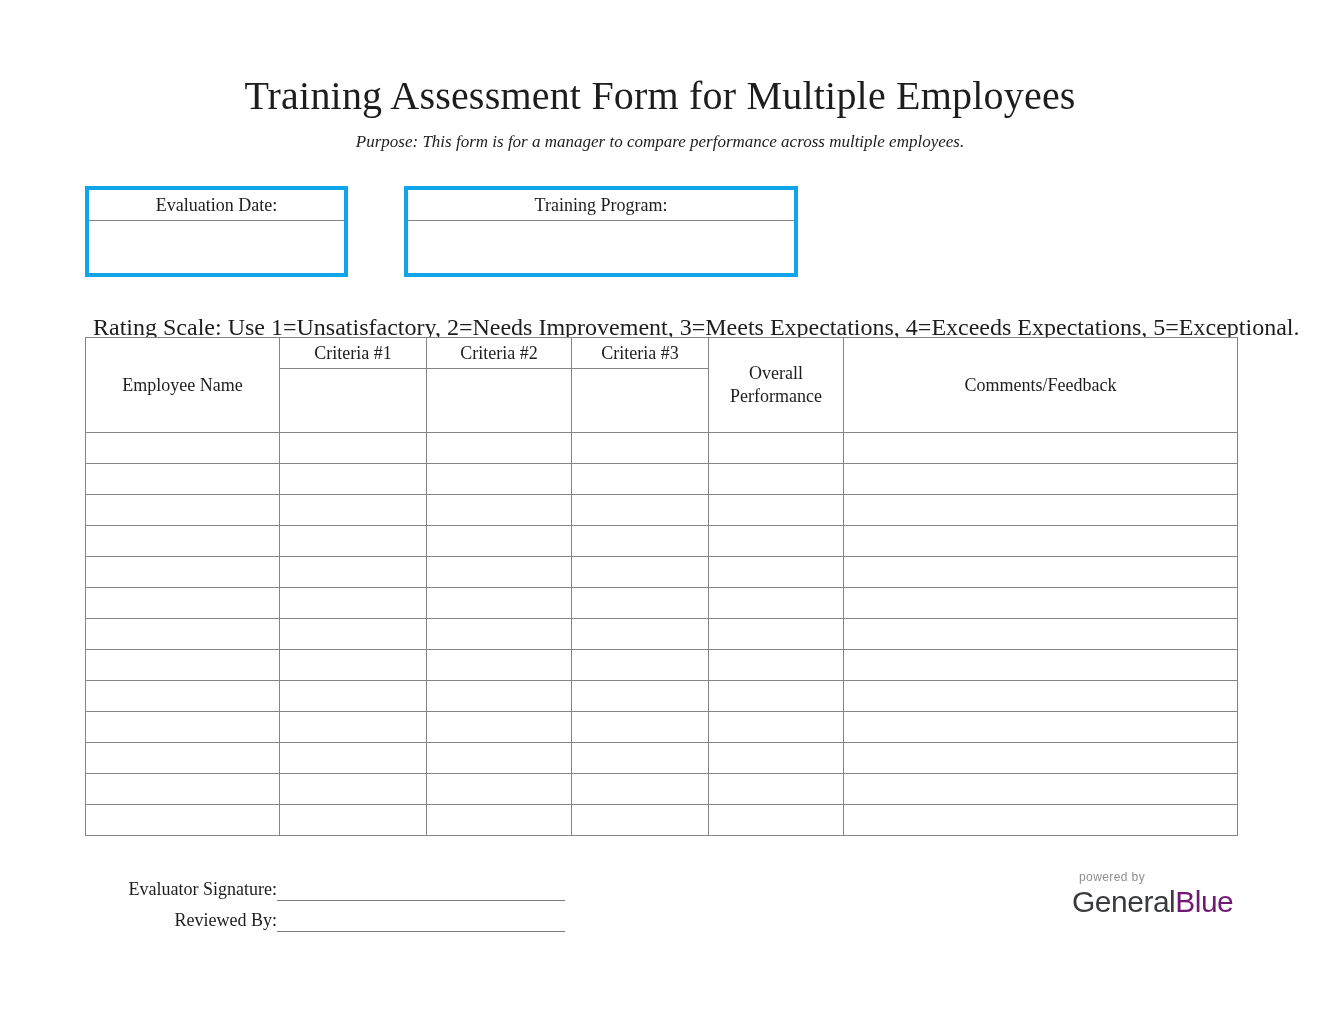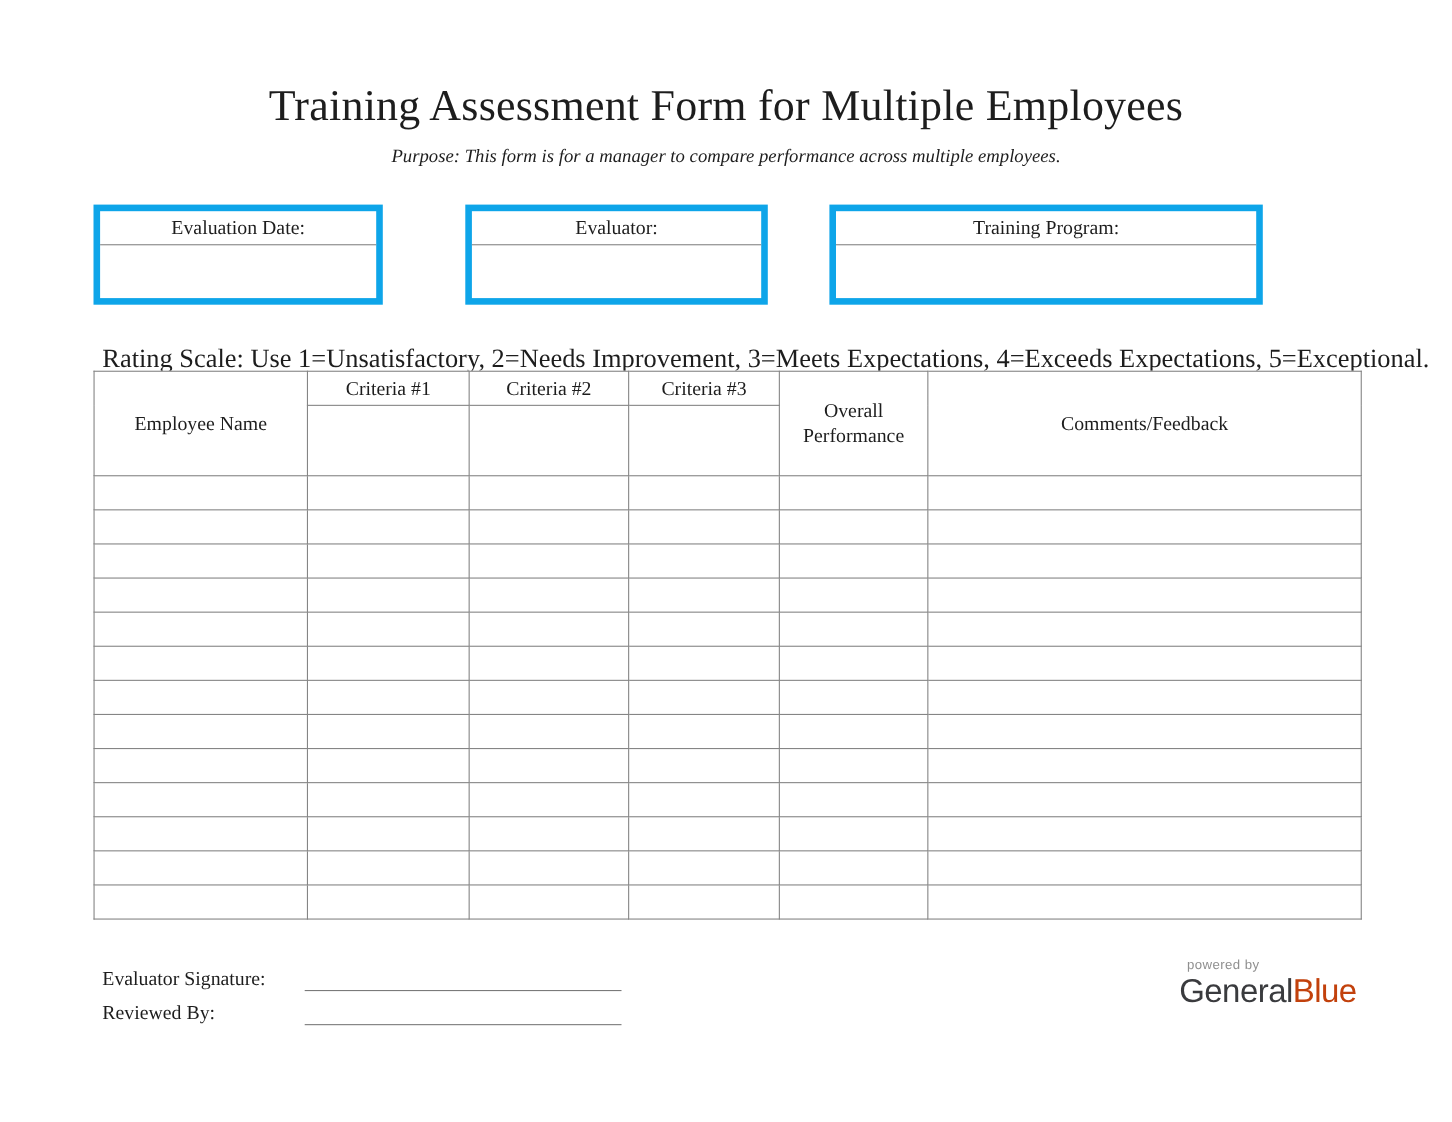--- a/index.html
+++ b/index.html
@@ -43,21 +43,21 @@
   
   .info-row {
     position: absolute;
     top: 186px;
     left: 85px;
     display: flex;
   }
   .info-box {
     box-sizing: border-box;
     height: 91px;
-    border: 6px solid #0ea5e9;
+    border: 4px solid #0ea5e9;
     background: #ffffff;
   }
   .info-box .hdr {
     height: 30px;
     line-height: 30px;
     border-bottom: 1px solid #858585;
     text-align: center;
     font-size: 18px;
   }
   .info-box .bod {
@@ -112,21 +112,21 @@
     vertical-align: middle;
   }
   tbody.rows td { height: 30px; }
 
   
   .signatures {
     position: absolute;
     top: 874px;
     left: 93px;
   }
-  .sig-row { display: flex; height: 31px; }
+  .sig-row { display: flex; height: 31px; text-align: right; }
   .sig-label {
     width: 184px;
     font-size: 18px;
     line-height: 31px;
     white-space: nowrap;
   }
   .sig-line {
     width: 288px;
     height: 26px;
     border-bottom: 1px solid #7a7a7a;
@@ -145,37 +145,33 @@
     letter-spacing: 0.4px;
     padding-left: 7px;
   }
   .brand {
     font-size: 30px;
     letter-spacing: -0.5px;
     color: #3a3b3e;
     margin-top: 2px;
     line-height: 1.05;
   }
-  .brand .brand-accent { color: #c2410c; }
+  .brand .brand-accent { color: #701a75; }
 </style>
 </head>
 <body>
 
 <div class="page">
 
   <h1 class="doc-title">Training Assessment Form for Multiple Employees</h1>
   <p class="doc-subtitle">Purpose: This form is for a manager to compare performance across multiple employees.</p>
 
   <div class="info-row">
     <div class="info-box box-date">
       <div class="hdr">Evaluation Date:</div>
-      <div class="bod"></div>
-    </div>
-    <div class="info-box box-evaluator">
-      <div class="hdr">Evaluator:</div>
       <div class="bod"></div>
     </div>
     <div class="info-box box-program">
       <div class="hdr">Training Program:</div>
       <div class="bod"></div>
     </div>
   </div>
 
   <p class="rating">Rating Scale: Use 1=Unsatisfactory, 2=Needs Improvement, 3=Meets Expectations, 4=Exceeds Expectations, 5=Exceptional.</p>
 

